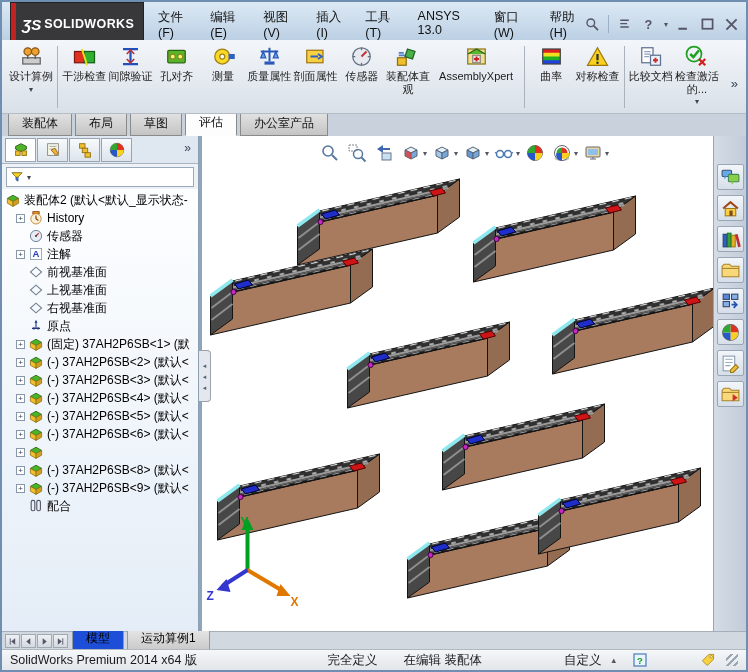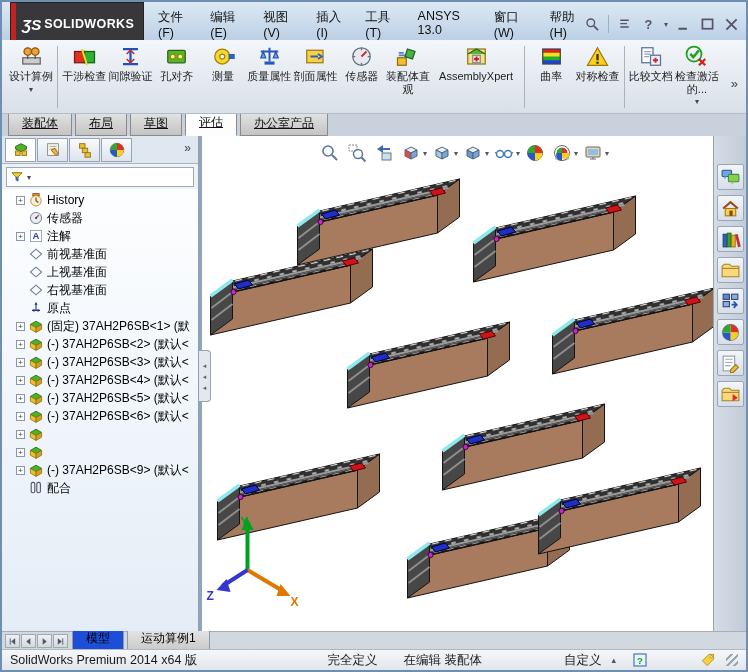--- a/index.html
+++ b/index.html
@@ -27,21 +27,21 @@
   .tb-item{width:52px;display:flex;flex-direction:column;align-items:center;font-size:11px;
     line-height:1.15;text-align:center;color:#1c1c1c;cursor:default;}
   .tb-item.wide{width:auto;min-width:90px;padding:0 4px;}
   .tb-item .icon24{width:25px;height:25px;margin-bottom:1px;}
   .tb-item.arrow::after{content:"▾";font-size:8px;color:#444;margin-top:2px;}
   .tb-sep{width:1px;background:#aab2bc;height:62px;margin:2px 3px;flex:none;}
   .tb-overflow{position:absolute;right:8px;top:36px;font-size:13px;color:#345;}
   
   .tabrow{height:22px;display:flex;align-items:flex-end;padding-left:6px;background:#c9d2dc;}
   .ctab{padding:2px 13px 3px;font-size:12px;color:#111;background:linear-gradient(#e2e2e2,#c4c4c4);
-    border:1px solid #8a8a8a;margin-right:3px;cursor:default;text-decoration:underline;}
+    border:1px solid #8a8a8a;margin-right:3px;cursor:default;}
   .ctab.active{background:#fdfdfd;border-bottom-color:#fdfdfd;padding-bottom:4px;margin-top:10px;}
   .doc-controls{margin-left:auto;margin-right:8px;display:flex;gap:7px;align-items:center;margin-bottom:3px;}
   .ticon15{width:15px;height:15px;display:inline-block;}
   
   .main{flex:1;display:flex;position:relative;background:#fff;min-height:0;}
   .left-panel{width:197px;flex:none;background:linear-gradient(180deg,#eef3f9,#dce6f2);
     border-right:1px solid #8ca0b4;display:flex;flex-direction:column;}
   .panel-tabs{height:28px;display:flex;align-items:flex-start;padding:2px 3px 0;gap:1px;
     background:#dfe7f0;border-bottom:1px solid #aab4be;}
   .ptab{width:31px;height:24px;border:1px solid #98a4b4;background:linear-gradient(#f8fafc,#dde4ec);
@@ -320,20 +320,28 @@
         <span class="panel-chevron">»</span>
       </div>
       <div class="filter-row">
         <span class="ticon14"><svg viewBox="0 0 20 20" width="100%" height="100%">
               <path d="M3 4h14l-5.5 6v6l-3-2v-4z" fill="#4878d0" stroke="#204890"></path>
               <path d="M3 4h14l-5.5 6h-3z" fill="#f8d020" stroke="#a07808"></path>
             </svg></span>
         <span class="filter-arrow">▾</span>
       </div>
       <div class="tree">
+        <div class="trow root">
+          <span class="ticon-t"><svg viewBox="0 0 20 20" width="100%" height="100%">
+                <path d="M3 8l7-4 7 4-7 4z" fill="#48b428" stroke="#1f5c10"></path>
+                <path d="M3 8v6l7 4v-6z" fill="#f0c030" stroke="#907010"></path>
+                <path d="M17 8v6l-7 4v-6z" fill="#d0a020" stroke="#907010"></path>
+              </svg></span>
+          <span>装配体2 (默认&lt;默认_显示状态-</span>
+        </div>
         <div class="trow exp">
             <span class="expander">+</span>
             <span class="ticon-t"><svg viewBox="0 0 20 20" width="100%" height="100%">
                 <rect x="6" y="2" width="8" height="3" fill="#e89028" stroke="#904810"></rect>
                 <circle cx="10" cy="11" r="6.5" fill="#f8f0d8" stroke="#c07818"></circle>
                 <path d="M10 7v4l3 2" fill="none" stroke="#804010" stroke-width="1.5"></path>
               </svg></span>
             <span>History</span>
           </div>
           <div class="trow">
@@ -444,20 +452,21 @@
                 <path d="M17 8v6l-7 4v-6z" fill="#d0a020" stroke="#907010"></path>
               </svg></span>
           </div>
           <div class="trow exp">
             <span class="expander">+</span>
             <span class="ticon-t"><svg viewBox="0 0 20 20" width="100%" height="100%">
                 <path d="M3 8l7-4 7 4-7 4z" fill="#48b428" stroke="#1f5c10"></path>
                 <path d="M3 8v6l7 4v-6z" fill="#f0c030" stroke="#907010"></path>
                 <path d="M17 8v6l-7 4v-6z" fill="#d0a020" stroke="#907010"></path>
               </svg></span>
+            <span>(-) 37AH2P6SB&lt;8&gt; (默认&lt;</span>
           </div>
           <div class="trow exp">
             <span class="expander">+</span>
             <span class="ticon-t"><svg viewBox="0 0 20 20" width="100%" height="100%">
                 <path d="M3 8l7-4 7 4-7 4z" fill="#48b428" stroke="#1f5c10"></path>
                 <path d="M3 8v6l7 4v-6z" fill="#f0c030" stroke="#907010"></path>
                 <path d="M17 8v6l-7 4v-6z" fill="#d0a020" stroke="#907010"></path>
               </svg></span>
             <span>(-) 37AH2P6SB&lt;9&gt; (默认&lt;</span>
           </div>

